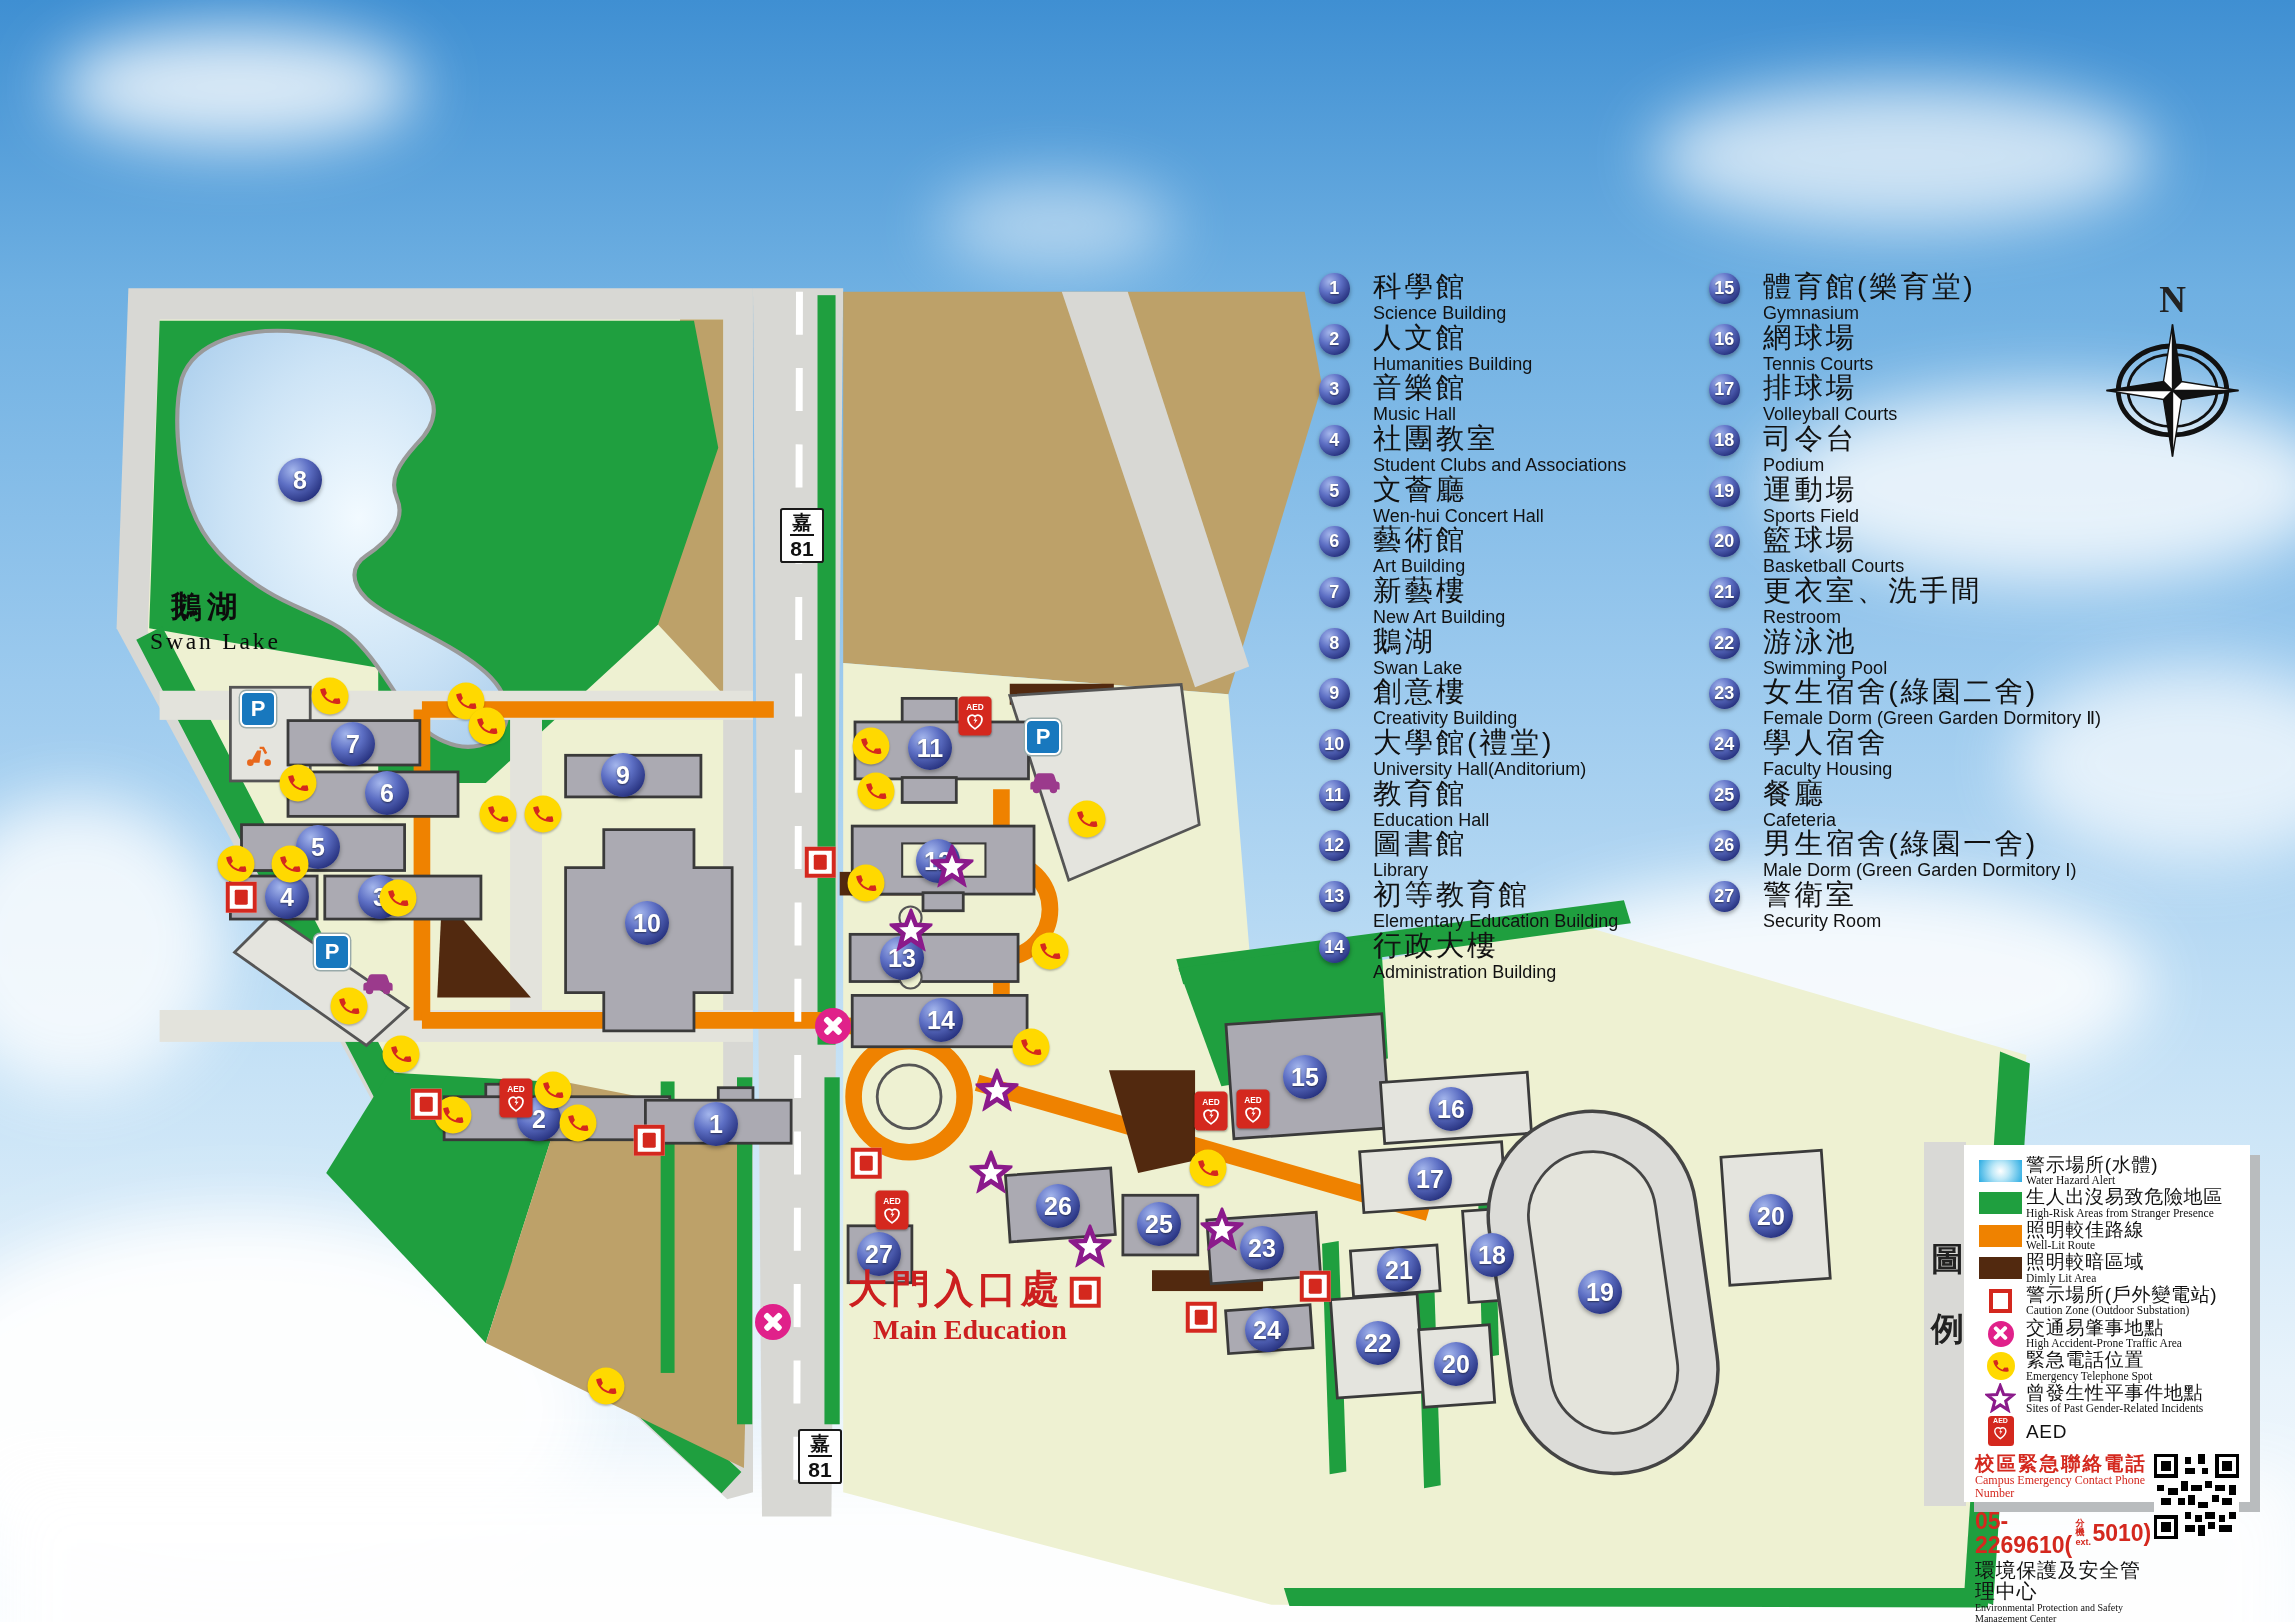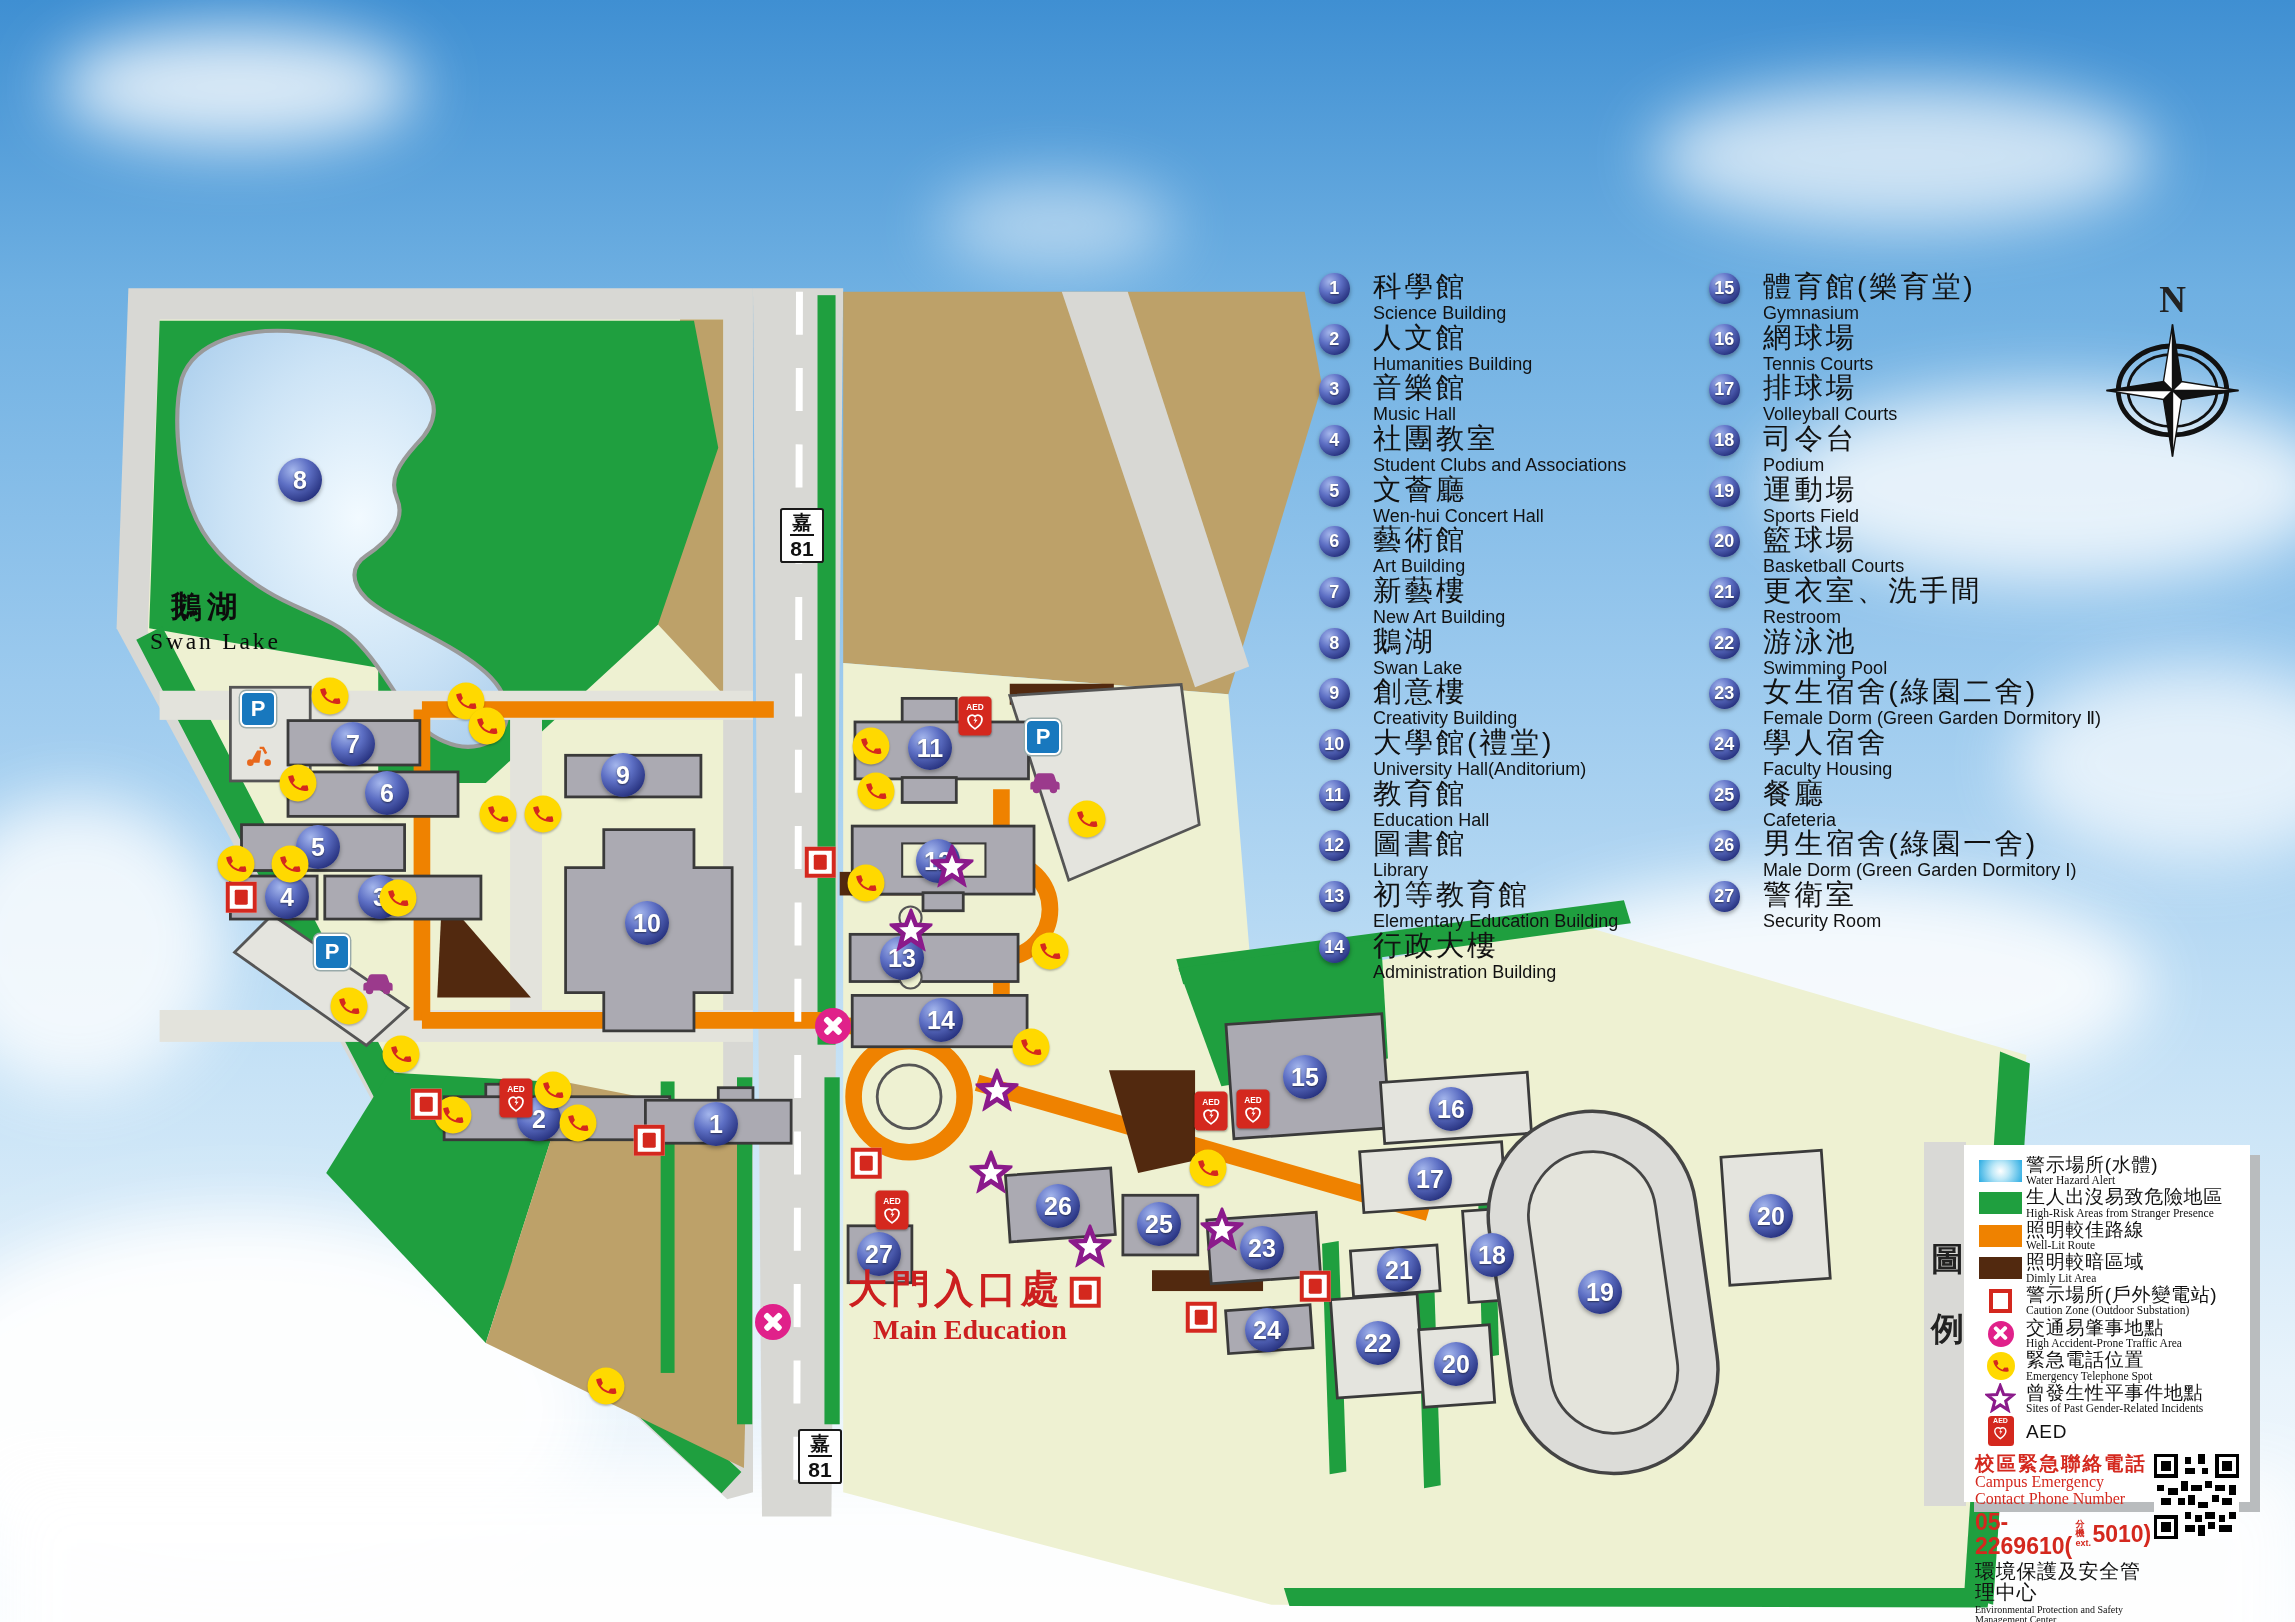--- a/index.html
+++ b/index.html
@@ -76,22 +76,22 @@
   .lrow .phone2{width:28px;height:28px;border-radius:50%;background:var(--c-yellow,#ffd900);display:flex;align-items:center;justify-content:center;}
   .lrow .phone2 svg{width:18px;height:18px;transform:rotate(-10deg);} .lrow .phone2 svg path{fill:var(--c-red,#d4281e);}
   .lrow .star2 svg{width:30.5px;height:30.5px;} .lrow .star2 svg path{fill:#fff;stroke:var(--c-purple,#8b1a8b);stroke-width:2.4;}
   .lrow .aed2{width:26px;height:30.5px;background:var(--c-red,#d4281e);border-radius:3.5px;display:flex;flex-direction:column;align-items:center;}
   .lrow .aed2 .t{font-size:7px;font-weight:bold;color:#fff;margin-top:1.4px;line-height:1;}
   .lrow .aed2 svg{width:16.7px;height:16.7px;}
   
   .contact{margin-top:5.6px;border-top:0;display:flex;}
   .contact .lft{flex:1 1 auto;line-height:1.05;}
   .c-zh{font-size:19.4px;font-weight:bold;color:var(--c-red,#d4281e);letter-spacing:2.1px;}
-  .c-en{font-size:16px;color:var(--c-red,#d4281e);font-family:"Liberation Serif",serif;margin-top:1.4px;}
-  .c-num{font-size:23px;font-weight:bold;color:var(--c-red,#d4281e);margin-top:2px;display:flex;align-items:center;}
+  .c-en{font-size:12px;color:var(--c-red,#d4281e);font-family:"Liberation Serif",serif;margin-top:1.4px;}
+  .c-num{font-size:23px;font-weight:bold;color:var(--c-red,#d4281e);margin-top:9px;display:flex;align-items:center;}
   .c-num .ext{display:inline-flex;flex-direction:column;font-size:9px;line-height:1.05;margin:0 1.4px;font-weight:bold;}
   .c-org{font-size:20px;color:#111;margin-top:2.8px;letter-spacing:0.7px;}
   .c-orgen{font-size:10px;color:#111;font-family:"Liberation Serif",serif;margin-top:1.4px;}
   .c-date{font-size:16px;color:#111;font-family:"Liberation Serif",serif;margin-top:3.5px;}
   .qr{flex:0 0 85px;margin-left:2.8px;margin-top:1.4px;}
   
   .compass{position:absolute;}
   .compass .n{font-size:37px;font-weight:bold;color:#222;font-family:"Liberation Serif",serif;text-align:center;display:block;}
 </style>
 </head>

